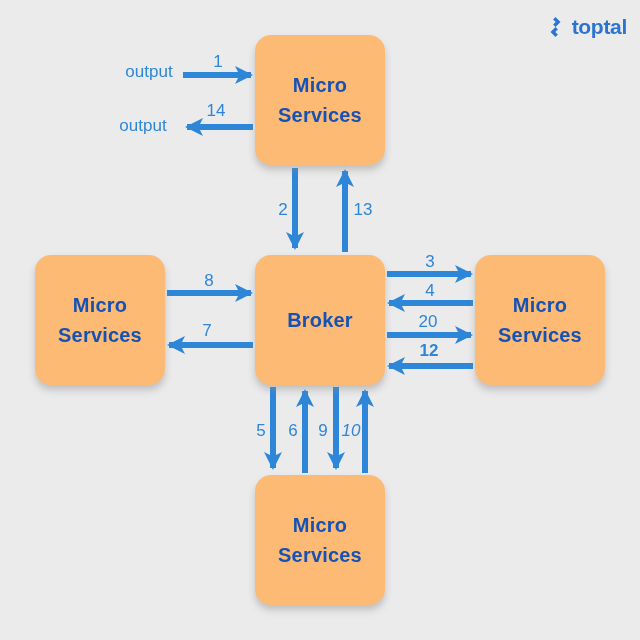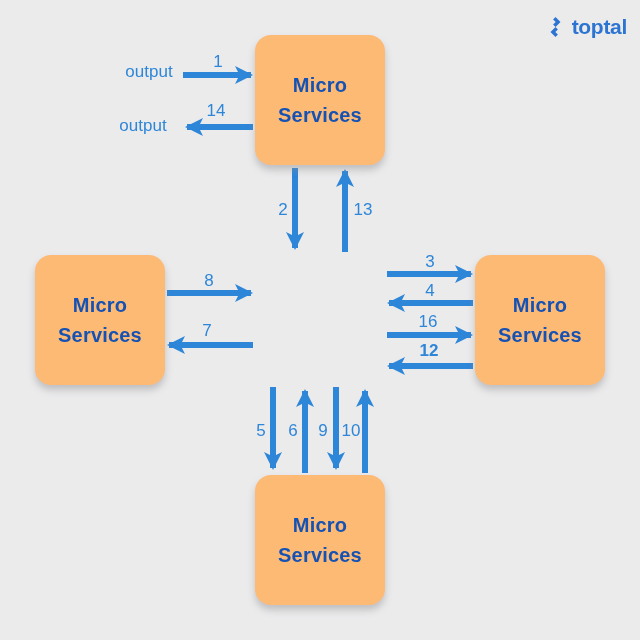--- a/index.html
+++ b/index.html
@@ -106,44 +106,47 @@
     <line x1="336" y1="387" x2="336" y2="468" marker-end="url(#head)"></line>
     <line x1="365" y1="473" x2="365" y2="391" marker-end="url(#head)"></line>
   </svg>
 
   <div class="node node-top">
     <span class="node-label">Micro Services</span>
   </div>
   <div class="node node-left">
     <span class="node-label">Micro Services</span>
   </div>
+  <div class="node node-broker">
+    <span class="node-label">Broker</span>
+  </div>
   <div class="node node-right">
     <span class="node-label">Micro Services</span>
   </div>
   <div class="node node-bottom">
     <span class="node-label">Micro Services</span>
   </div>
 
   <span class="lbl" style="left:149px; top:72px;">output</span>
   <span class="lbl" style="left:143px; top:126px;">output</span>
 
   <span class="lbl" style="left:218px; top:62px;">1</span>
   <span class="lbl" style="left:216px; top:111px;text-align:center;">14</span>
   <span class="lbl" style="left:283px; top:210px;">2</span>
   <span class="lbl" style="left:315px; top:210px;margin-left:48px;">13</span>
   <span class="lbl" style="left:209px; top:281px;">8</span>
   <span class="lbl" style="left:207px; top:331px;">7</span>
   <span class="lbl" style="left:430px; top:262px;">3</span>
   <span class="lbl" style="left:430px; top:291px;">4</span>
-  <span class="lbl" style="left:428px; top:322px;">16</span>
+  <span class="lbl" style="left:428px; top:322px;">20</span>
   <span class="lbl" style="left:429px; top:351px;font-weight:bold;">12</span>
   <span class="lbl" style="left:261px; top:431px;">5</span>
   <span class="lbl" style="left:293px; top:431px;">6</span>
   <span class="lbl" style="left:323px; top:431px;">9</span>
-  <span class="lbl" style="left:351px; top:431px;">10</span>
+  <span class="lbl" style="left:351px; top:431px;font-style:italic;">10</span>
 
   <div class="brand">
     <svg width="17" height="20" viewBox="0 0 16 20" xmlns="http://www.w3.org/2000/svg">
       <polygon fill="#2c74d2" points="8,0 13,5 8,10 5.6,7.6 8.2,5 5.6,2.4"></polygon>
       <polygon fill="#2c74d2" points="8,10 3,15 8,20 10.4,17.6 7.8,15 10.4,12.4"></polygon>
     </svg>
     <span class="wordmark">toptal</span>
   </div>
 
 </div>

